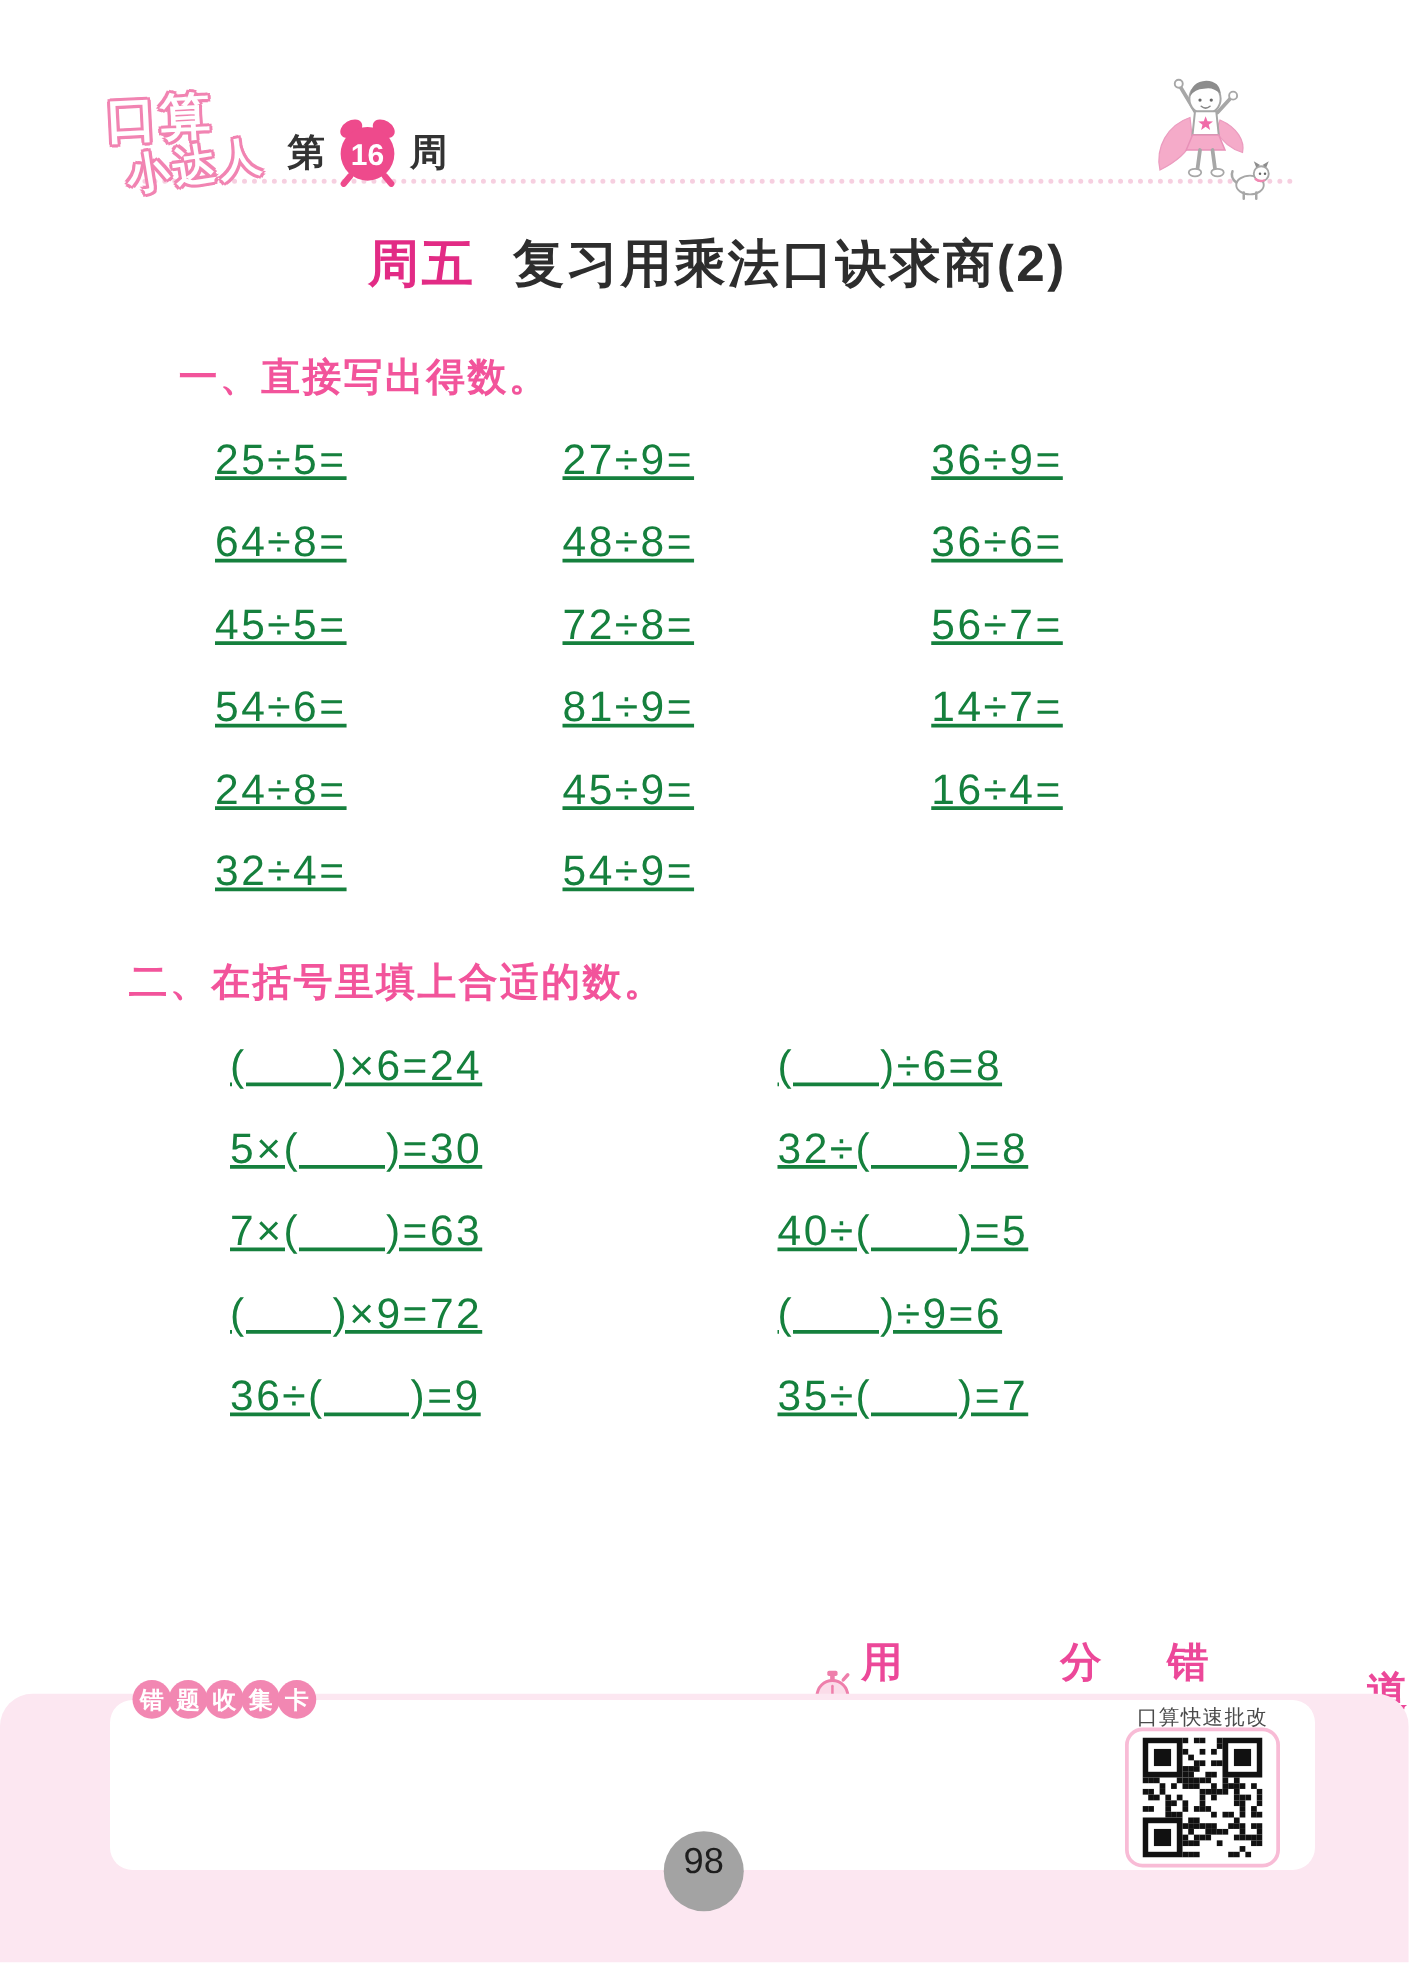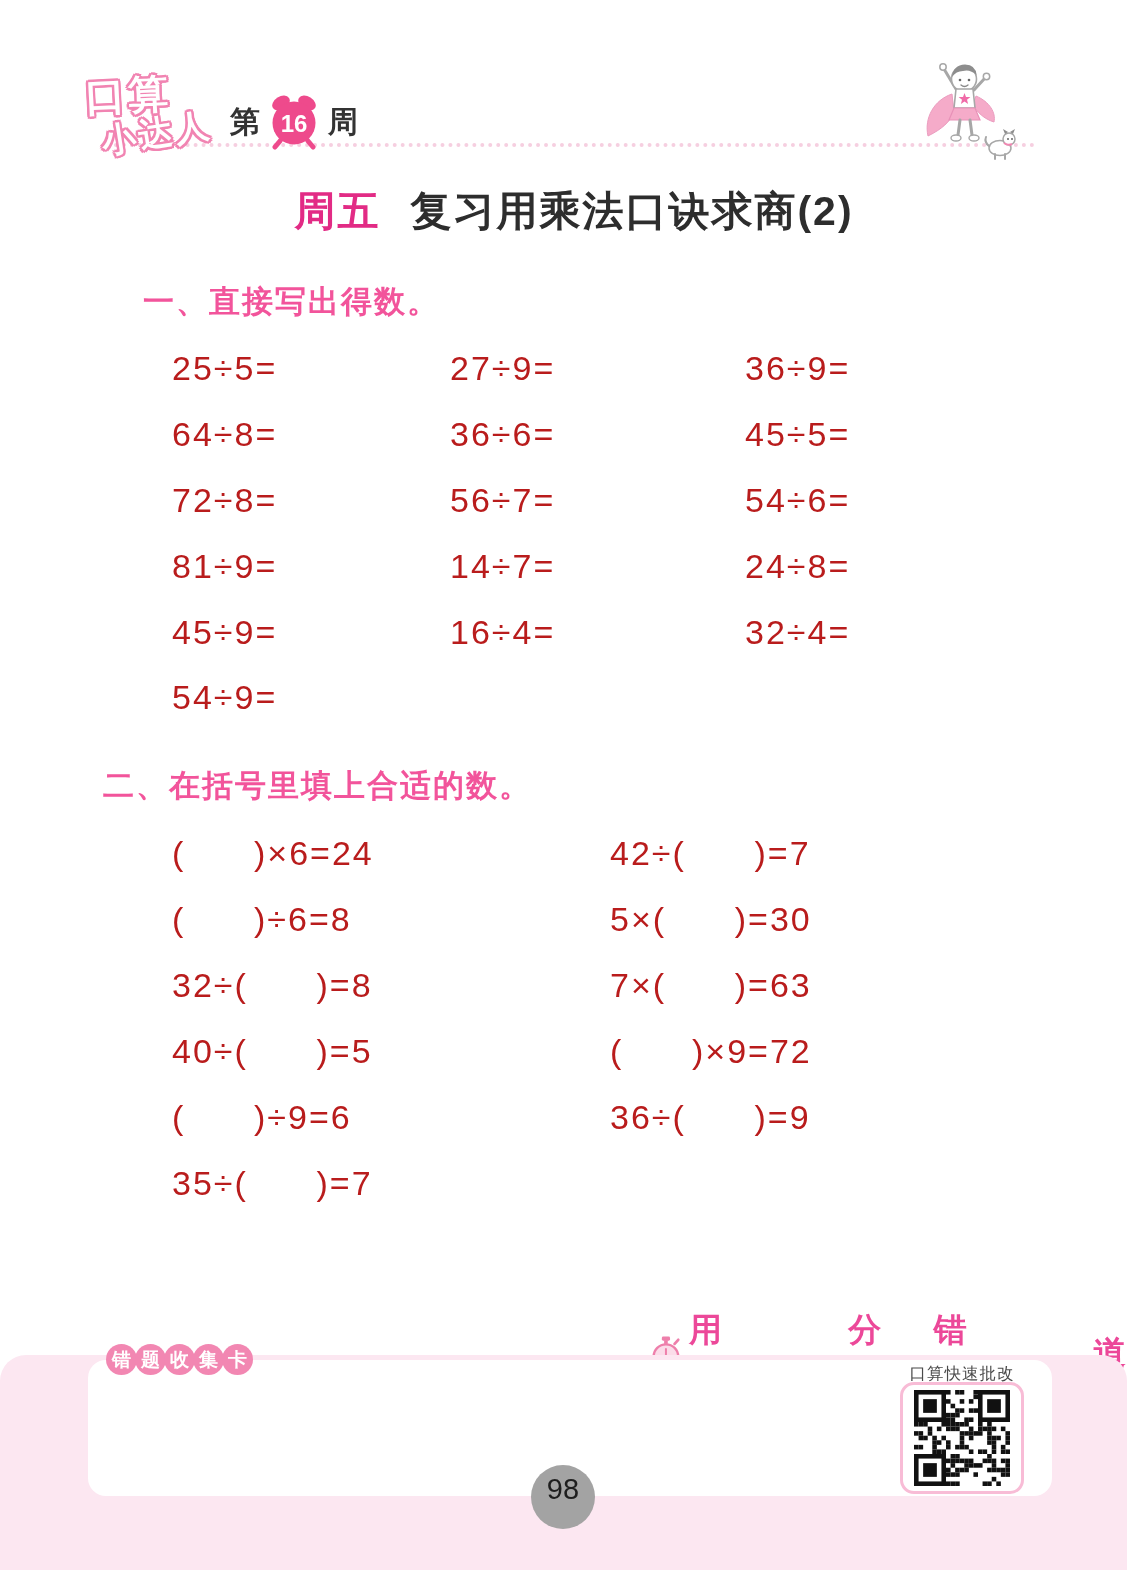--- a/index.html
+++ b/index.html
@@ -35,24 +35,24 @@
 
   
   .sec-heading { position: absolute; left: 103px; font-size: 31px; font-weight: bold;
                  color: #f2549b; letter-spacing: 2px; }
   .sec1-heading { top: 281px; margin-left: 40px; }
   .sec2-heading { top: 765px; }
 
   .grid1 { position: absolute; left: 172px; top: 336px; display: grid;
            grid-template-columns: 278px 295px 250px; grid-auto-rows: 65.8px;
            align-items: center; }
-  .grid2 { position: absolute; left: 172px; top: 820px; display: grid;
+  .grid2 { position: absolute; left: 184px; top: 820px; display: grid;
            grid-template-columns: 438px 430px; grid-auto-rows: 66px;
            align-items: center; }
-  .prob { font-size: 34px; color: #b91c1c; letter-spacing: 2px; white-space: pre; }
+  .prob { font-size: 34px; color: #15803d; letter-spacing: 2px; white-space: pre; text-decoration: underline; }
 
   
   .timer-row { position: absolute; left: 650px; top: 1308px; display: flex; align-items: center;
                font-size: 33px; color: #ec4899; font-weight: bold; letter-spacing: 1px; }
   .timer-row .stopwatch { margin-right: 8px; }
   .blank { display: inline-block; width: 86px; border-bottom: 2px solid #ee7fab;
            height: 30px; margin: 0 4px; }
   .gap { display: inline-block; width: 26px; }
 
   
@@ -137,38 +137,38 @@
   </svg>
 
   <h1 class="title"><span class="day">周五</span><span>复习用乘法口诀求商(2)</span></h1>
 
   <h2 class="sec-heading sec1-heading">一、直接写出得数。</h2>
   <div class="grid1">
     <div class="prob">25÷5=</div>
     <div class="prob">27÷9=</div>
     <div class="prob">36÷9=</div>
     <div class="prob">64÷8=</div>
+    <div class="prob">48÷8=</div>
     <div class="prob">36÷6=</div>
     <div class="prob">45÷5=</div>
     <div class="prob">72÷8=</div>
     <div class="prob">56÷7=</div>
     <div class="prob">54÷6=</div>
     <div class="prob">81÷9=</div>
     <div class="prob">14÷7=</div>
     <div class="prob">24÷8=</div>
     <div class="prob">45÷9=</div>
     <div class="prob">16÷4=</div>
     <div class="prob">32÷4=</div>
     <div class="prob">54÷9=</div>
   </div>
 
   <h2 class="sec-heading sec2-heading">二、在括号里填上合适的数。</h2>
   <div class="grid2">
     <div class="prob">(      )×6=24</div>
-    <div class="prob">42÷(      )=7</div>
     <div class="prob">(      )÷6=8</div>
     <div class="prob">5×(      )=30</div>
     <div class="prob">32÷(      )=8</div>
     <div class="prob">7×(      )=63</div>
     <div class="prob">40÷(      )=5</div>
     <div class="prob">(      )×9=72</div>
     <div class="prob">(      )÷9=6</div>
     <div class="prob">36÷(      )=9</div>
     <div class="prob">35÷(      )=7</div>
   </div>

